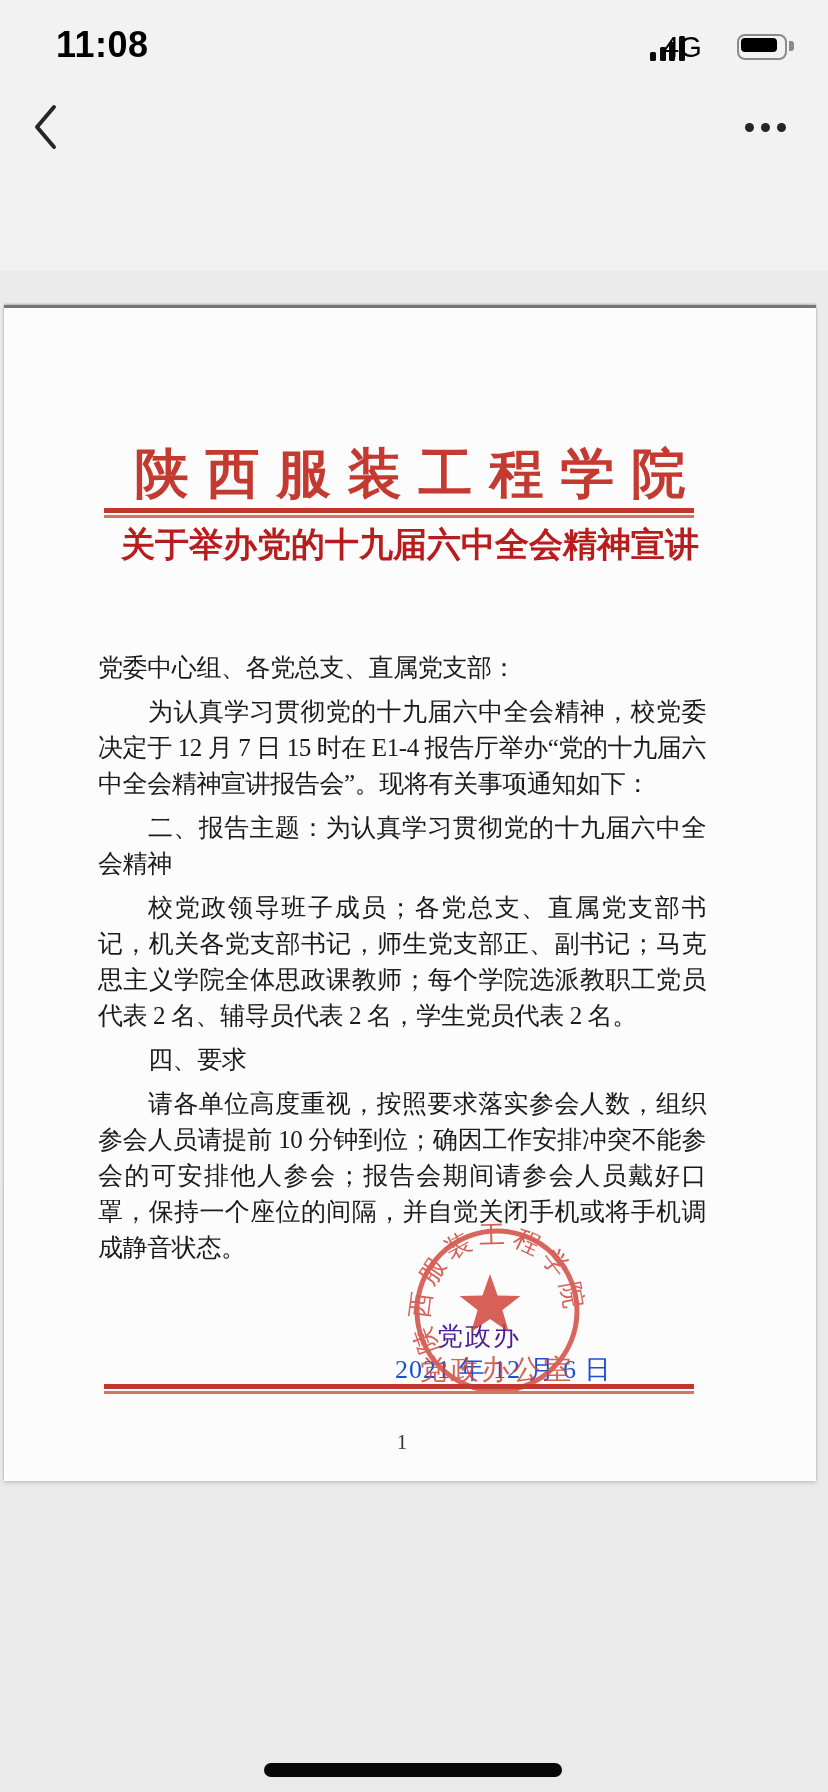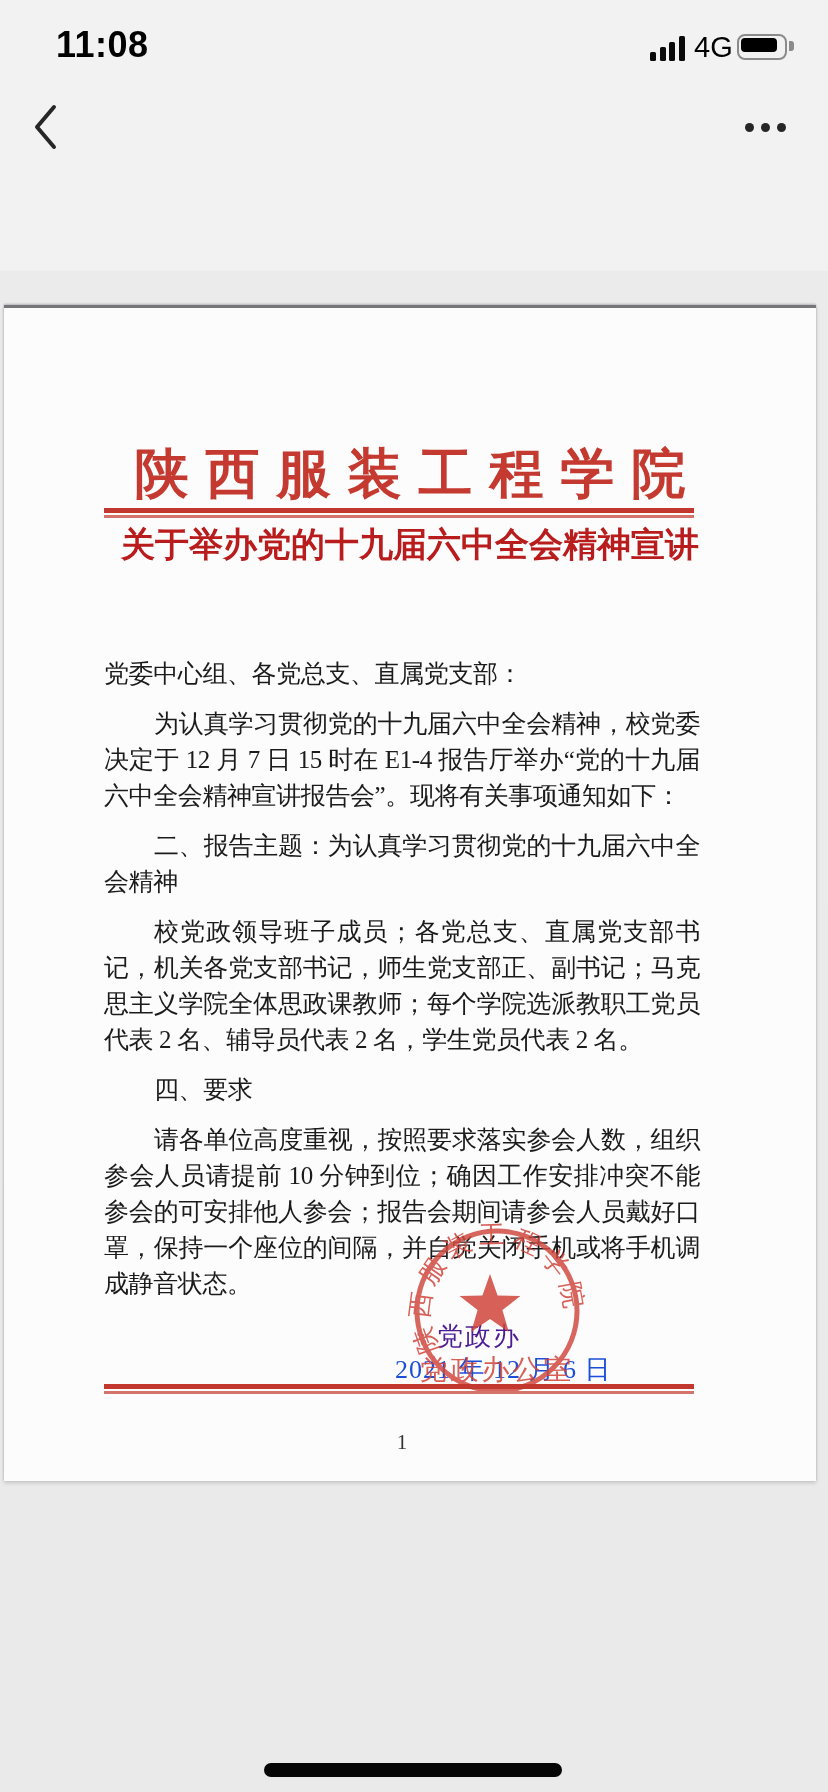--- a/index.html
+++ b/index.html
@@ -12,21 +12,21 @@
     text-decoration:underline;
   }
   
   .time{position:absolute;left:56px;top:24px;font-size:36px;font-weight:700;color:#000;letter-spacing:.5px;}
   .signal{position:absolute;left:650px;top:35px;width:36px;height:26px;}
   .signal i{position:absolute;bottom:0;width:6px;background:#0a0a0a;border-radius:1.5px;}
   .signal i:nth-child(1){left:0;height:9px;}
   .signal i:nth-child(2){left:9.5px;height:14px;}
   .signal i:nth-child(3){left:19px;height:19px;}
   .signal i:nth-child(4){left:28.5px;height:25px;}
-  .net{position:absolute;left:694px;top:31px;font-size:29px;color:#000;}
+  .net{position:absolute;left:663px;top:31px;font-size:29px;color:#000;}
   .battery{position:absolute;left:737px;top:34px;width:46px;height:22px;border:2px solid #8b8b8b;border-radius:8px;}
   .battery .fill{position:absolute;left:2px;top:2px;width:36px;height:14px;background:#000;border-radius:4px;}
   
   .back{position:absolute;left:30px;top:102px;width:30px;height:50px;cursor:pointer;}
   .more{position:absolute;left:745px;top:122px;width:46px;height:12px;cursor:pointer;}
   .more b{position:absolute;top:1px;width:9px;height:9px;border-radius:50%;background:#262626;}
   .more b:nth-child(1){left:0;}
   .more b:nth-child(2){left:16px;}
   .more b:nth-child(3){left:32px;}
   
@@ -50,21 +50,21 @@
     position:absolute;left:0;top:216px;width:100%;
     text-align:center;font-size:34px;font-weight:900;color:#b91c1c;line-height:41px;
     font-family:"Liberation Sans","DejaVu Sans",sans-serif;
   }
   .body-text{
     position:absolute;left:86px;top:334px;width:624px;
     font-family:"Liberation Serif","DejaVu Serif",serif;
     font-size:25px;line-height:36px;color:#1b1b1b;letter-spacing:-0.4px;
     text-align:justify;
   }
-  .body-text p{margin:14px;}
+  .body-text p{margin:8px;}
   .body-text p.ind{text-indent:2em;}
   .sign{
     position:absolute;left:433px;top:1011px;
     font-family:"Liberation Serif","DejaVu Serif",serif;
     font-size:26px;letter-spacing:2px;color:#4c1d95;
   }
   .date{
     position:absolute;left:391px;top:1044px;
     font-family:"Liberation Serif","DejaVu Serif",serif;
     font-size:26px;letter-spacing:1px;color:#1d4ed8;

